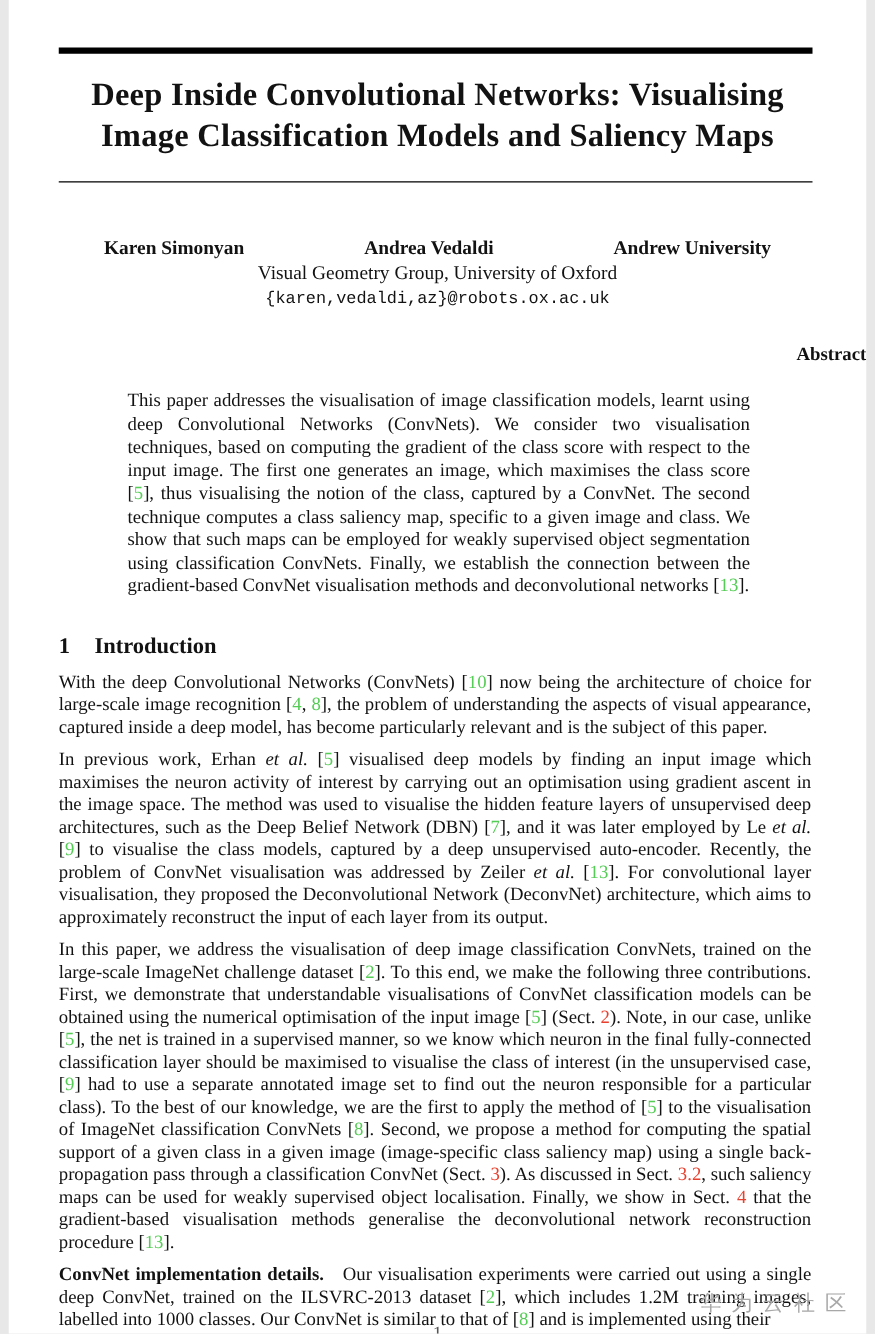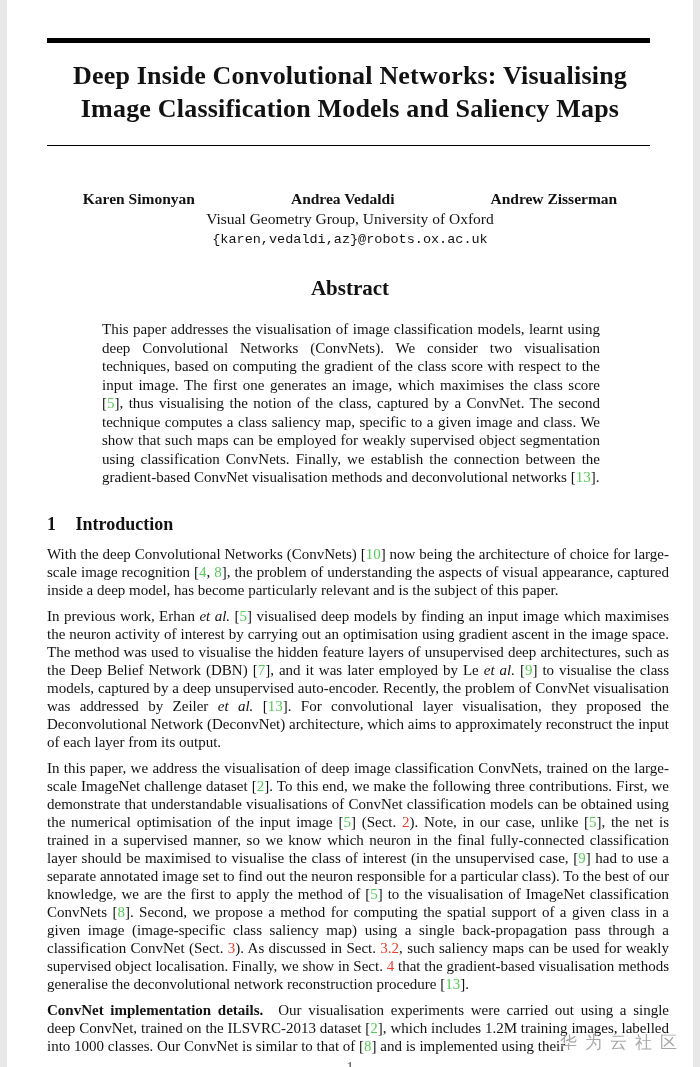--- a/index.html
+++ b/index.html
@@ -45,38 +45,38 @@
     font-size: 15.5px;
   }
   .email {
     margin-top: 4px;
     text-align: center;
     font-family: Liberation Mono, monospace;
     font-size: 13.5px;
   }
   .abstract-heading {
     margin: 29px 0 0 0;
-    text-align: center;
-    font-size: 21px;
+    text-align: right;
+    font-size: 15px;
     font-weight: bold;
   }
   .abstract-body {
     margin: 19px 93px 0 95px;
     text-align: justify;
     font-size: 15px;
     line-height: 18.5px;
   }
   .section-heading {
     margin: 27px 40px 0 40px;
     font-size: 18px;
     font-weight: bold;
   }
   .section-heading .sec-num { margin-right: 15px; }
   .body-par {
-    margin: 8px 24px 0 40px;
+    margin: 8px 44px 0 40px;
     text-align: justify;
     font-size: 15px;
     line-height: 18px;
   }
   .body-par.first-after-heading { margin-top: 10px; }
   .seg-g { color: var(--cite, #55cc55); }
   .seg-r { color: var(--secref, #e8402e); }
   .seg-b { font-weight: bold; }
   .seg-i { font-style: italic; }
   .watermark {
@@ -105,21 +105,21 @@
 
   <div class="rule-thick"></div>
 
   <h1 class="paper-title">Deep Inside Convolutional Networks: Visualising Image Classification Models and Saliency Maps</h1>
 
   <div class="rule-thin"></div>
 
   <div class="authors">
     <span>Karen Simonyan</span>
     <span>Andrea Vedaldi</span>
-    <span>Andrew Zisserman</span>
+    <span>Andrew University</span>
   </div>
 
   <div class="affiliation">Visual Geometry Group, University of Oxford</div>
 
   <div class="email">{karen,vedaldi,az}@robots.ox.ac.uk</div>
 
   <h2 class="abstract-heading">Abstract</h2>
 
   <p class="abstract-body"><span class="seg-n">This paper addresses the visualisation of image classification models, learnt using deep Convolutional Networks (ConvNets). We consider two visualisation techniques, based on computing the gradient of the class score with respect to the input image. The first one generates an image, which maximises the class score [</span><span class="seg-g">5</span><span class="seg-n">], thus visualising the notion of the class, captured by a ConvNet. The second technique computes a class saliency map, specific to a given image and class. We show that such maps can be employed for weakly supervised object segmentation using classification ConvNets. Finally, we establish the connection between the gradient-based ConvNet visualisation methods and deconvolutional networks [</span><span class="seg-g">13</span><span class="seg-n">].</span></p>
 

